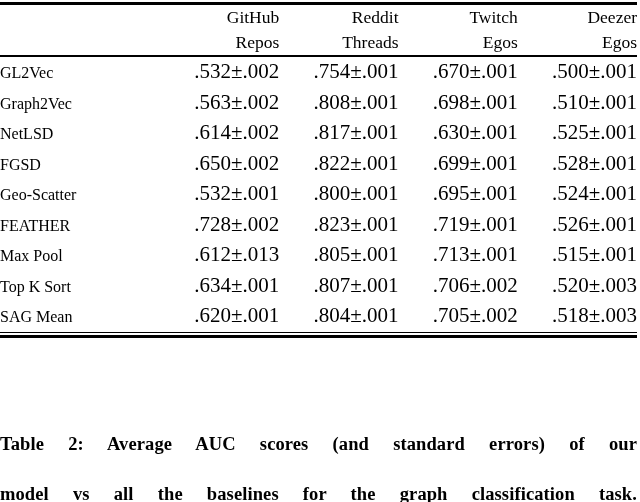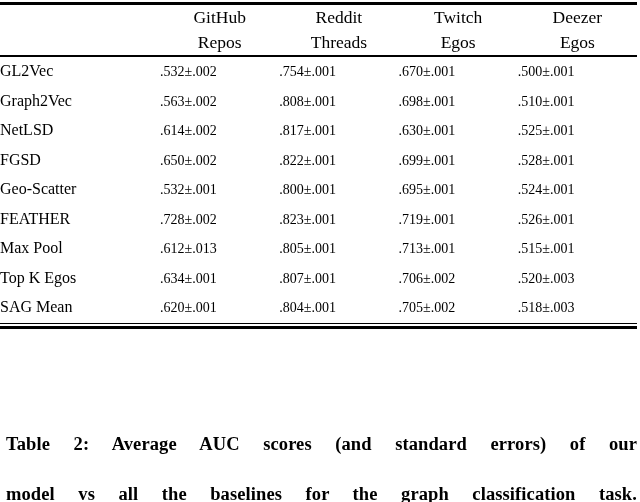--- a/index.html
+++ b/index.html
@@ -69,40 +69,40 @@
   table.results th,
   table.results td {
     padding: 0;
     margin: 0;
     border: none;
     font-weight: normal;
     vertical-align: baseline;
   }
 
   .hdr-cell {
-    text-align: center;
+    text-align: right;
     line-height: 25px;
     font-size: 17.5px;
     padding-top: 4px;
     padding-bottom: 3px;
   }
   .hdr-cell .l1 { display: block; }
   .hdr-cell .l2 { display: block; }
 
   .row-label {
     text-align: left;
     padding-left: 12px;
     line-height: 28.5px;
     font-size: 16px;
     white-space: nowrap;
   }
   .row-value {
-    text-align: left;
+    text-align: right;
     line-height: 28.5px;
-    font-size: 14px;
+    font-size: 21px;
     white-space: nowrap;
   }
   tr.highlight .row-label,
   tr.highlight .row-value {
     font-weight: bold;
   }
 
   
   .caption {
     position: absolute;
@@ -115,21 +115,20 @@
     text-align: justify;
     text-justify: inter-word;
     letter-spacing: 0.1px;
   }
   .caption .cl {
     display: block;
     white-space: nowrap;
   }
   .caption .cl.just {
     text-align: justify;
-    margin-left: 6px;
   }
   .caption .cl.just::after {
     content: "";
     display: inline-block;
     width: 100%;
   }
   .caption .cl {
     white-space: normal;
   }
 </style>
@@ -230,21 +229,21 @@
             <td class="row-value">.526±.001</td>
           </tr>
           <tr>
             <td class="row-label">Max Pool</td>
             <td class="row-value">.612±.013</td>
             <td class="row-value">.805±.001</td>
             <td class="row-value">.713±.001</td>
             <td class="row-value">.515±.001</td>
           </tr>
           <tr>
-            <td class="row-label">Top K Egos</td>
+            <td class="row-label">Top K Sort</td>
             <td class="row-value">.634±.001</td>
             <td class="row-value">.807±.001</td>
             <td class="row-value">.706±.002</td>
             <td class="row-value">.520±.003</td>
           </tr>
           <tr>
             <td class="row-label">SAG Mean</td>
             <td class="row-value">.620±.001</td>
             <td class="row-value">.804±.001</td>
             <td class="row-value">.705±.002</td>

